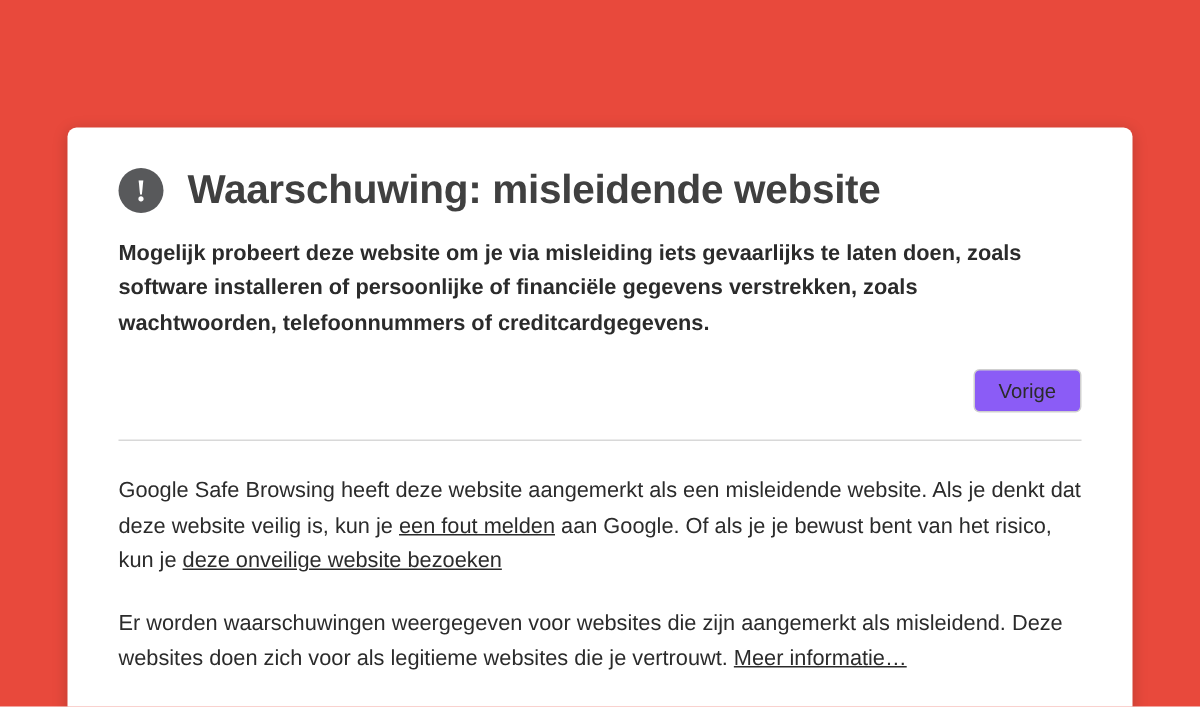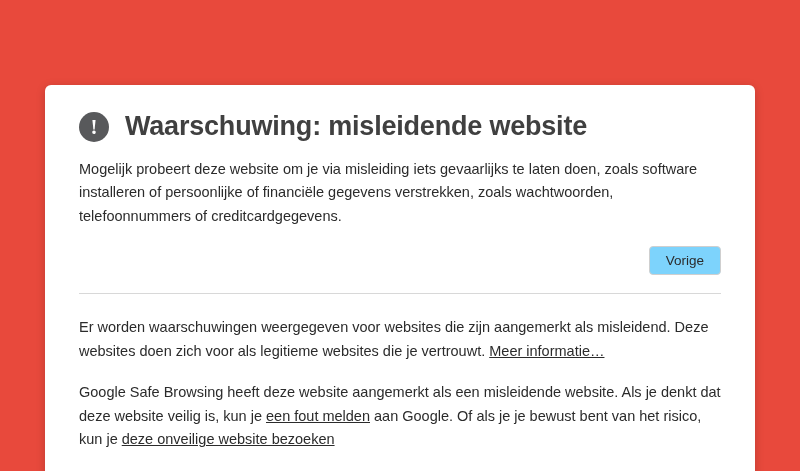--- a/index.html
+++ b/index.html
@@ -55,28 +55,29 @@
     color: #404040;
     font-size: 27px;
     font-weight: bold;
     letter-spacing: -0.2px;
   }
   .body-text {
     color: #2b2b2b;
     font-size: 14.5px;
     line-height: 1.62;
     margin: 0;
+    font-weight: bold;
   }
   .button-row {
     display: flex;
     justify-content: flex-end;
     margin-top: 18px;
   }
   .back-button {
-    background: #7dd3fc;
+    background: #8b5cf6;
     border: 1px solid #cfcfcf;
     border-radius: 4px;
     color: #2b2b2b;
     font-size: 13.5px;
     padding: 6px 16px;
     cursor: pointer;
     font-family: "Liberation Sans", sans-serif;
   }
   .divider {
     height: 1px;
@@ -117,21 +118,21 @@
 
       <div class="button-row">
         <button class="back-button">Vorige</button>
       </div>
     </div>
 
     <div class="divider"></div>
 
     <div class="card-bottom">
       <p class="para">
-        <span>Er worden waarschuwingen weergegeven voor websites die zijn aangemerkt als misleidend. Deze websites doen zich voor als legitieme websites die je vertrouwt. </span><a class="link">Meer informatie…</a>
+        <span>Google Safe Browsing heeft deze website aangemerkt als een misleidende website. Als je denkt dat deze website veilig is, kun je </span><a class="link">een fout melden</a><span> aan Google. Of als je je bewust bent van het risico, kun je </span><a class="link">deze onveilige website bezoeken</a>
       </p>
       <p class="para">
-        <span>Google Safe Browsing heeft deze website aangemerkt als een misleidende website. Als je denkt dat deze website veilig is, kun je </span><a class="link">een fout melden</a><span> aan Google. Of als je je bewust bent van het risico, kun je </span><a class="link">deze onveilige website bezoeken</a>
+        <span>Er worden waarschuwingen weergegeven voor websites die zijn aangemerkt als misleidend. Deze websites doen zich voor als legitieme websites die je vertrouwt. </span><a class="link">Meer informatie…</a>
       </p>
     </div>
 
   </div>
 </div>
 
 </body></html>

